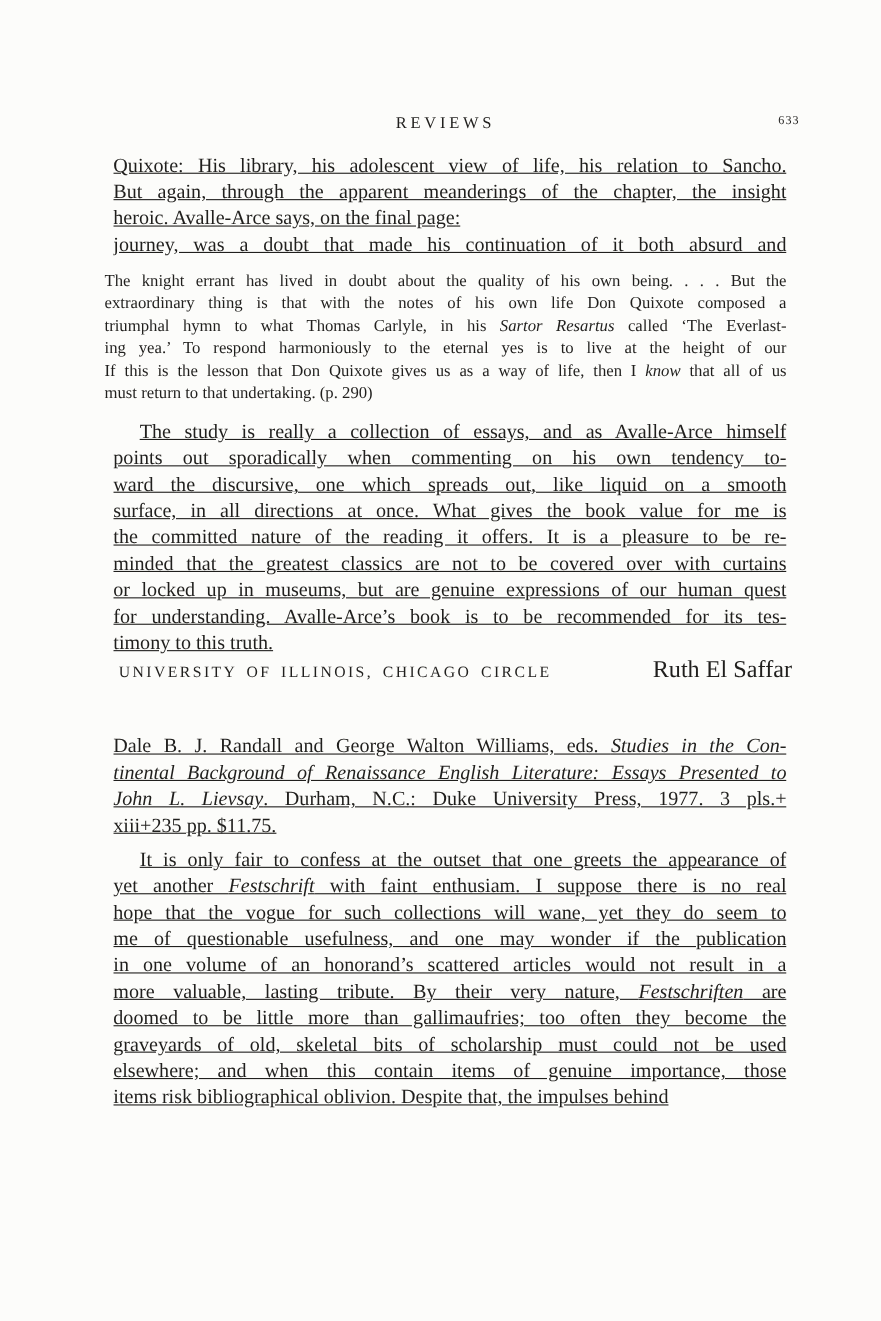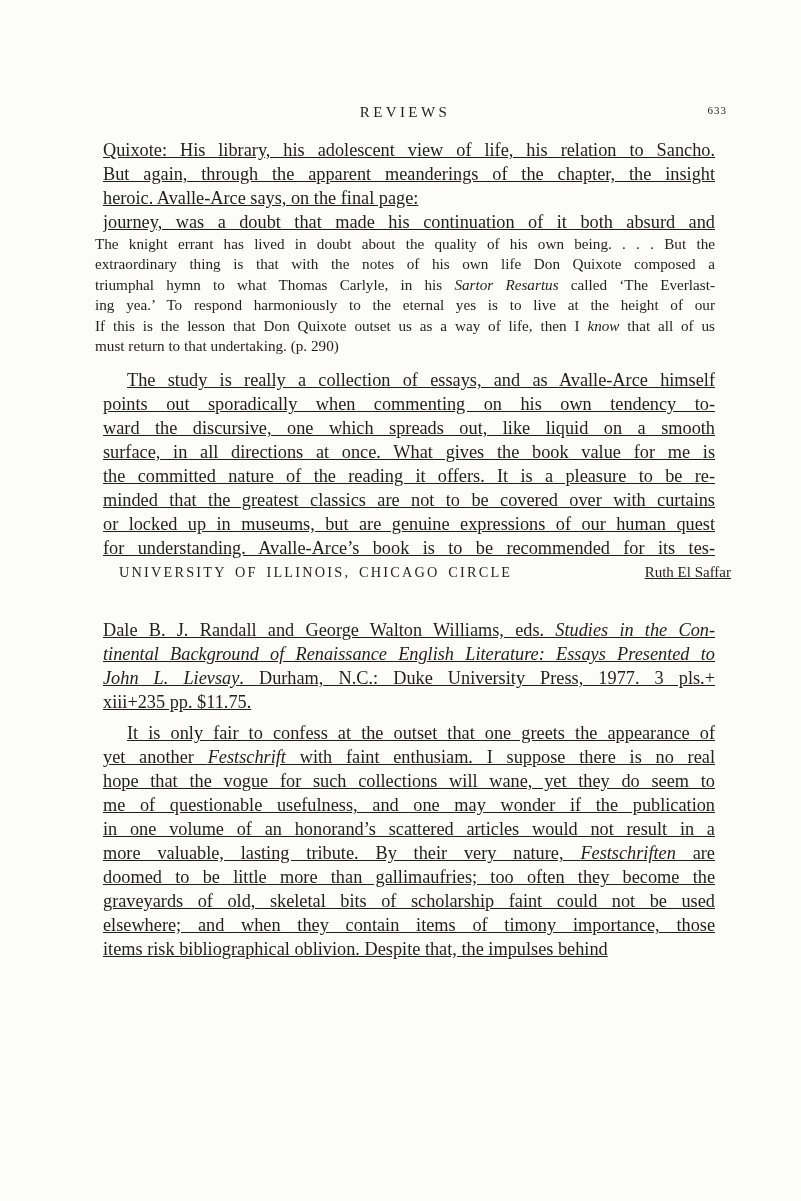--- a/index.html
+++ b/index.html
@@ -22,42 +22,42 @@
     position:absolute; left:50%; transform:translateX(-50%);
     font-size:15px; letter-spacing:3.4px; white-space:nowrap;
   }
   .rh-page {
     position:absolute; right:-12px; top:0;
     font-size:11px; letter-spacing:1px;
   }
   
   .block { margin:0; }
   .gap-normal  { margin-top:12px; }
-  .gap-quote   { }
+  .gap-quote   { margin-top:12px; }
   .gap-tight   { margin-top:7px;  }
-  .gap-section { margin-top:34px; }
+  .gap-section { margin-top:46px; }
   .gap-none    { margin-top:0;    }
 
   .paragraph, .citation { margin-left:8px; width:612px; font-size:18.3px;text-decoration:underline; }
   .paragraph .line, .citation .line { line-height:24px; height:24px; }
   .quote { margin-left:0; width:620px; font-size:15.2px; }
   .quote .line { line-height:20.4px; height:20.4px; }
 
   .line { text-align:justify; text-align-last:left; overflow:hidden; white-space:normal; }
   .line.jl { text-align-last:justify; }
   .indent .line:first-child { text-indent:24px; }
   i { font-style:italic; }
 
   .signature {
-    margin-left:24px; width:612px;
+    margin-left:13px; width:612px;
     display:flex; justify-content:space-between; align-items:baseline;
     line-height:24px; height:24px;
   }
   .sig-left  { font-size:14.3px; letter-spacing:2.2px; word-spacing:3px; white-space:nowrap; }
-  .sig-right { font-size:15px; white-space:nowrap;text-decoration:underline; }
+  .sig-right { font-size:22px; white-space:nowrap; }
 
   .speck {
     position:absolute; left:752px; top:430px;
     width:6px; height:7px; border-radius:50%;
     background:radial-gradient(closest-side, #d2d2cb, rgba(252,252,250,0));
   }
 </style>
 </head>
 <body>
 
@@ -72,50 +72,51 @@
         <div class="line jl"><span>Quixote: His library, his adolescent view of life, his relation to Sancho.</span></div>
         <div class="line jl"><span>But again, through the apparent meanderings of the chapter, the insight</span></div>
         <div class="line"><span>heroic. Avalle-Arce says, on the final page:</span></div>
         <div class="line jl"><span>journey, was a doubt that made his continuation of it both absurd and</span></div>
       </div>
       <div class="block quote gap-quote">
         <div class="line jl"><span>The knight errant has lived in doubt about the quality of his own being. . . . But the</span></div>
         <div class="line jl"><span>extraordinary thing is that with the notes of his own life Don Quixote composed a</span></div>
         <div class="line jl"><span>triumphal hymn to what Thomas Carlyle, in his </span><i>Sartor Resartus</i><span> called ‘The Everlast-</span></div>
         <div class="line jl"><span>ing yea.’ To respond harmoniously to the eternal yes is to live at the height of our</span></div>
-        <div class="line jl"><span>If this is the lesson that Don Quixote outset us as a way of life, then I </span><i>know</i><span> that all of us</span></div>
+        <div class="line jl"><span>If this is the lesson that Don Quixote gives us as a way of life, then I </span><i>know</i><span> that all of us</span></div>
         <div class="line"><span>must return to that undertaking. (p. 290)</span></div>
       </div>
       <div class="block paragraph gap-normal indent">
         <div class="line jl"><span>The study is really a collection of essays, and as Avalle-Arce himself</span></div>
         <div class="line jl"><span>points out sporadically when commenting on his own tendency to-</span></div>
         <div class="line jl"><span>ward the discursive, one which spreads out, like liquid on a smooth</span></div>
         <div class="line jl"><span>surface, in all directions at once. What gives the book value for me is</span></div>
         <div class="line jl"><span>the committed nature of the reading it offers. It is a pleasure to be re-</span></div>
         <div class="line jl"><span>minded that the greatest classics are not to be covered over with curtains</span></div>
         <div class="line jl"><span>or locked up in museums, but are genuine expressions of our human quest</span></div>
         <div class="line jl"><span>for understanding. Avalle-Arce’s book is to be recommended for its tes-</span></div>
+        <div class="line"><span>timony to this truth.</span></div>
       </div>
       <div class="block signature gap-none">
         <span class="sig-left">UNIVERSITY OF ILLINOIS, CHICAGO CIRCLE</span>
         <span class="sig-right">Ruth El Saffar</span>
       </div>
       <div class="block citation gap-section">
         <div class="line jl"><span>Dale B. J. Randall and George Walton Williams, eds. </span><i>Studies in the Con-</i></div>
         <div class="line jl"><i>tinental Background of Renaissance English Literature: Essays Presented to</i></div>
         <div class="line jl"><i>John L. Lievsay</i><span>. Durham, N.C.: Duke University Press, 1977. 3 pls.+</span></div>
         <div class="line"><span>xiii+235 pp. $11.75.</span></div>
       </div>
       <div class="block paragraph gap-tight indent">
         <div class="line jl"><span>It is only fair to confess at the outset that one greets the appearance of</span></div>
         <div class="line jl"><span>yet another </span><i>Festschrift</i><span> with faint enthusiam. I suppose there is no real</span></div>
         <div class="line jl"><span>hope that the vogue for such collections will wane, yet they do seem to</span></div>
         <div class="line jl"><span>me of questionable usefulness, and one may wonder if the publication</span></div>
         <div class="line jl"><span>in one volume of an honorand’s scattered articles would not result in a</span></div>
         <div class="line jl"><span>more valuable, lasting tribute. By their very nature, </span><i>Festschriften</i><span> are</span></div>
         <div class="line jl"><span>doomed to be little more than gallimaufries; too often they become the</span></div>
-        <div class="line jl"><span>graveyards of old, skeletal bits of scholarship faint could not be used</span></div>
-        <div class="line jl"><span>elsewhere; and when they contain items of timony importance, those</span></div>
+        <div class="line jl"><span>graveyards of old, skeletal bits of scholarship must could not be used</span></div>
+        <div class="line jl"><span>elsewhere; and when this contain items of genuine importance, those</span></div>
         <div class="line"><span>items risk bibliographical oblivion. Despite that, the impulses behind</span></div>
       </div>
     </div>
   <div class="speck"></div>
 </div>
 
 </body></html>

